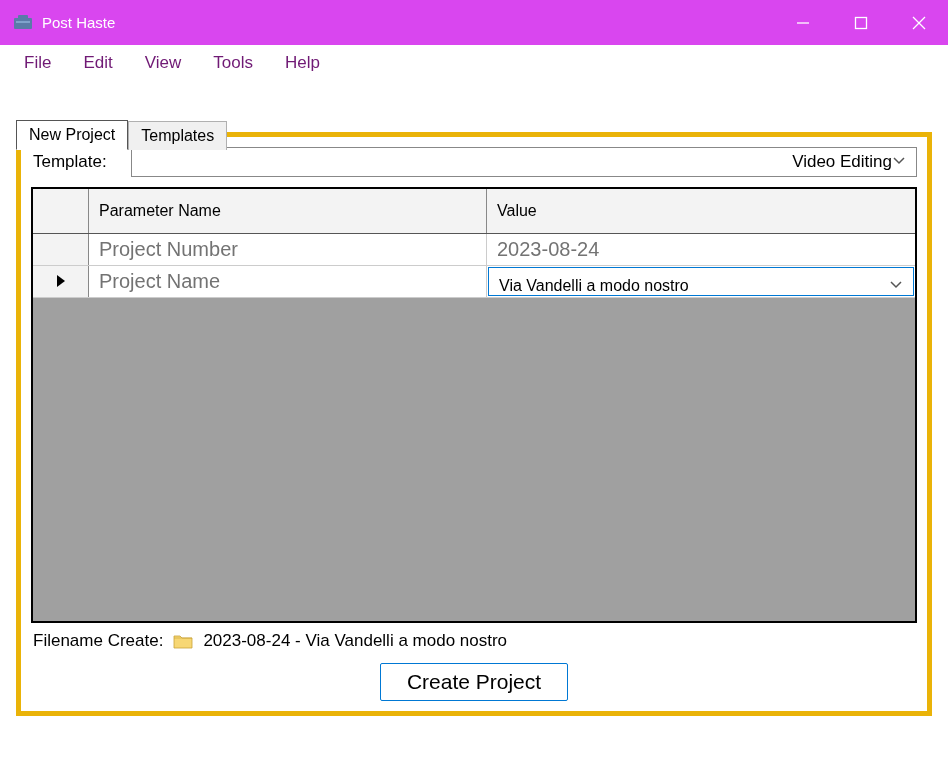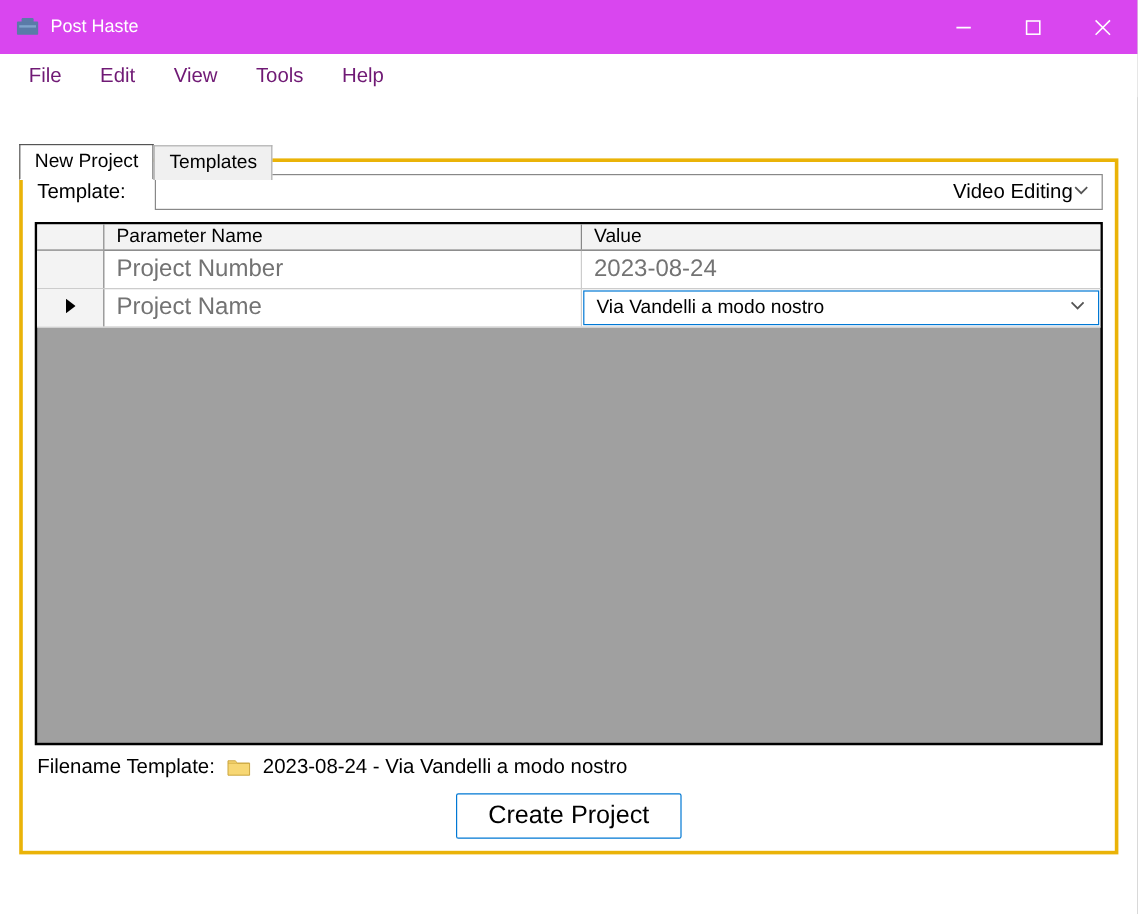--- a/index.html
+++ b/index.html
@@ -78,21 +78,21 @@
       position: relative;
       top: 18px;
       margin-top: 13px;
     }
     .tab.active {
       background: #fff;
       border: 1px solid #555;
       border-bottom: 1px solid #fff;
     }
     .tab-panel {
-      border: 3px solid #eab308;
+      border: 5px solid #eab308;
       padding: 10px;
       background: #fff;
       position: relative;
     }
     .template-row {
       display: flex;
       align-items: center;
       margin-bottom: 10px;
     }
     .template-label {
@@ -121,21 +121,21 @@
       border: 2px solid #000;
       background: #a0a0a0;
       height: 436px;
       display: flex;
       flex-direction: column;
     }
     .grid-header {
       display: flex;
       background: #f3f3f3;
       border-bottom: 1px solid #555;
-      height: 22px;
+      height: 45px;
     }
     .grid-header-cell {
       border-right: 1px solid #888;
       padding: 4px 10px;
       font-size: 16px;
       color: #000;
       display: flex;
       align-items: center;
     }
     .col-marker { width: 56px; }
@@ -160,21 +160,21 @@
       background: #f3f3f3;
       border-right: 1px solid #888;
       display: flex;
       align-items: center;
       justify-content: center;
     }
     .value-combo {
       flex: 1;
       border: 1px solid #0078d4;
       display: flex;
-      align-items: center;
+      align-items: flex-end;
       justify-content: space-between;
       padding: 0 10px;
       margin: 1px;
       height: calc(100% - 2px);
     }
     .preview-row {
       display: flex;
       align-items: center;
       margin-top: 8px;
       font-size: 17px;
@@ -288,21 +288,21 @@
           <span>
             <svg class="chevron-down" viewBox="0 0 14 14">
                 <polyline points="2,5 7,10 12,5" stroke="#555" stroke-width="1.5" fill="none"></polyline>
               </svg>
           </span>
         </div>
       </div>
     </div>
 
     <div class="preview-row">
-      <span>Filename Template:</span>
+      <span>Filename Create:</span>
       <span class="folder-icon">
         <svg width="20" height="18" viewBox="0 0 20 18">
           <path d="M1 4 L1 16 L19 16 L19 6 L9 6 L7 4 Z" fill="#f7d774" stroke="#c9a238" stroke-width="0.8"></path>
           <path d="M1 6 L19 6" stroke="#c9a238" stroke-width="0.6"></path>
         </svg>
       </span>
       <span>2023-08-24 - Via Vandelli a modo nostro</span>
     </div>
 
     <div class="create-row">

